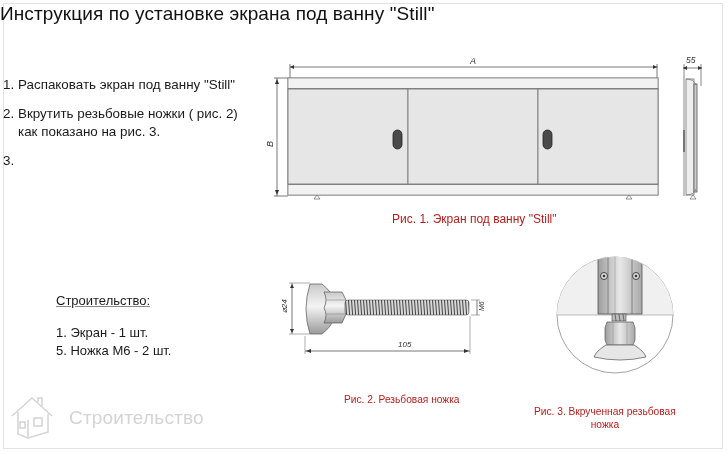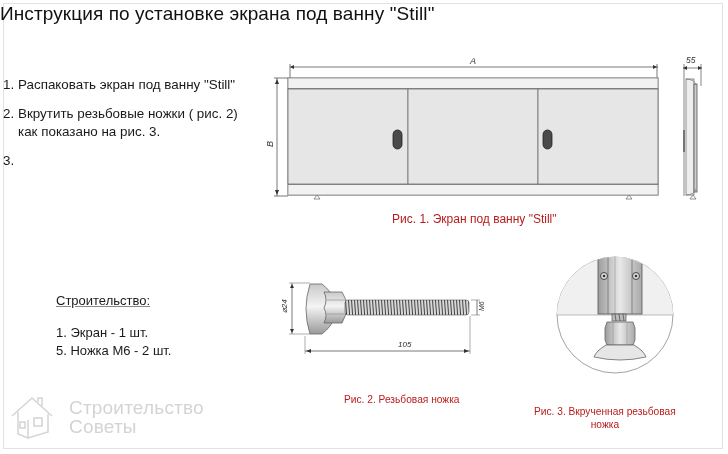--- a/index.html
+++ b/index.html
@@ -187,15 +187,14 @@
       <path d="M2,22 L22,4 L42,22"></path>
       <path d="M8,18 L8,40 L18,44 L18,26"></path>
       <path d="M18,44 L38,38 L38,20"></path>
       <rect x="24" y="24" width="8" height="8"></rect>
       <path d="M28,8 L28,4 L32,4 L32,12"></path>
       <rect x="10" y="28" width="5" height="6"></rect>
     </g>
   </svg>
   <div>
     <div class="wm-text">Строительство</div>
-    <div class="wm-text">Советы</div>
   </div>
 </div>
 
 </body></html>

